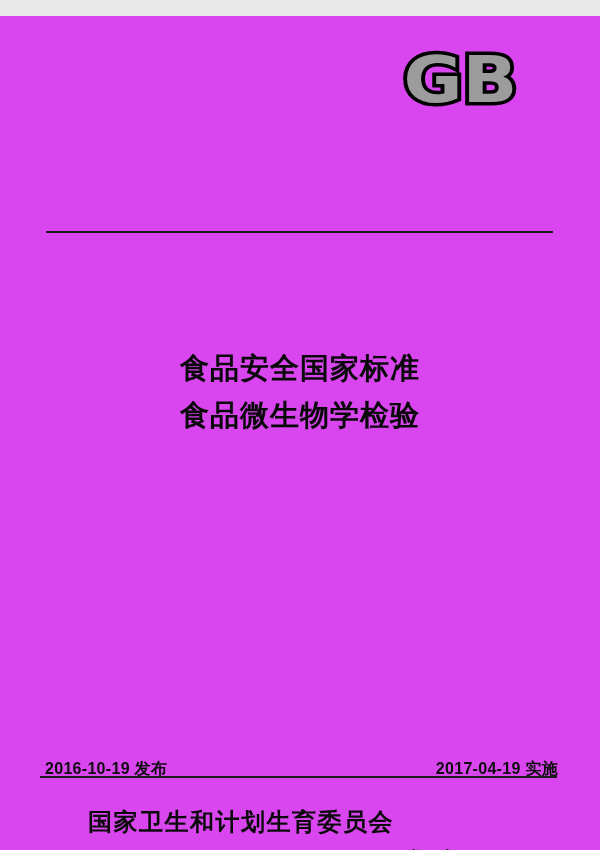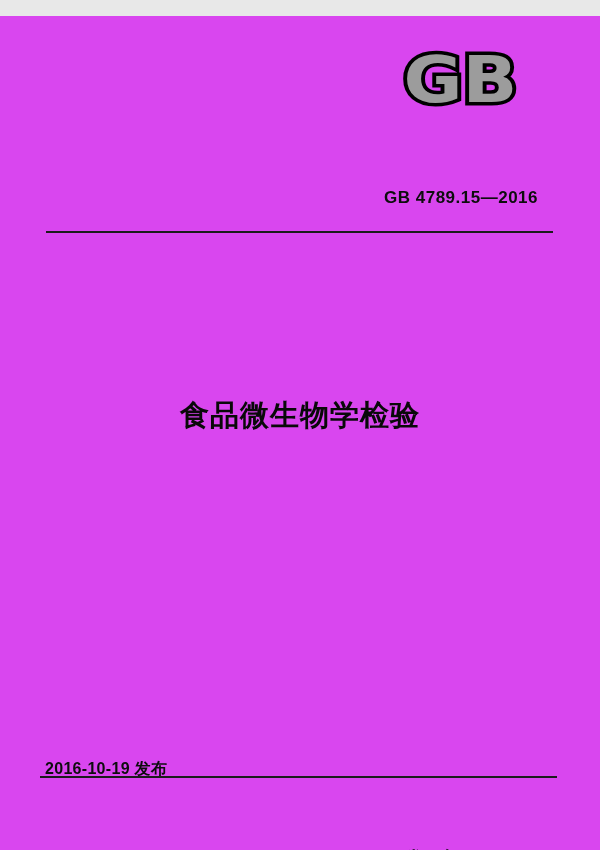--- a/index.html
+++ b/index.html
@@ -126,28 +126,30 @@
 </head>
 <body>
 
 <div class="page">
 
   <svg class="gb-logo" viewBox="0 0 123 62" xmlns="http://www.w3.org/2000/svg" aria-hidden="true">
     <text x="61.5" y="55" text-anchor="middle" textLength="114" lengthAdjust="spacingAndGlyphs" font-family="'DejaVu Sans', sans-serif" font-weight="bold" font-size="64" fill="#9c9c9c" stroke="#000000" stroke-width="7" paint-order="stroke">GB</text>
   </svg>
 
 
-  <div class="std-number">GB 4789.15—2016</div>
 
   <div class="rule rule-top"></div>
 
+  <div class="std-title">食品安全国家标准</div>
 
   <div class="std-subtitle">
     <span>食品微生物学检验</span>
   </div>
 
   <div class="date date-issue">2016-10-19 发布</div>
+  <div class="date date-impl">2017-04-19 实施</div>
 
   <div class="rule rule-bottom"></div>
 
+  <div class="pub-line2">国家卫生和计划生育委员会</div>
   <div class="pub-label">发 布</div>
 
 </div>
 
 </body></html>

